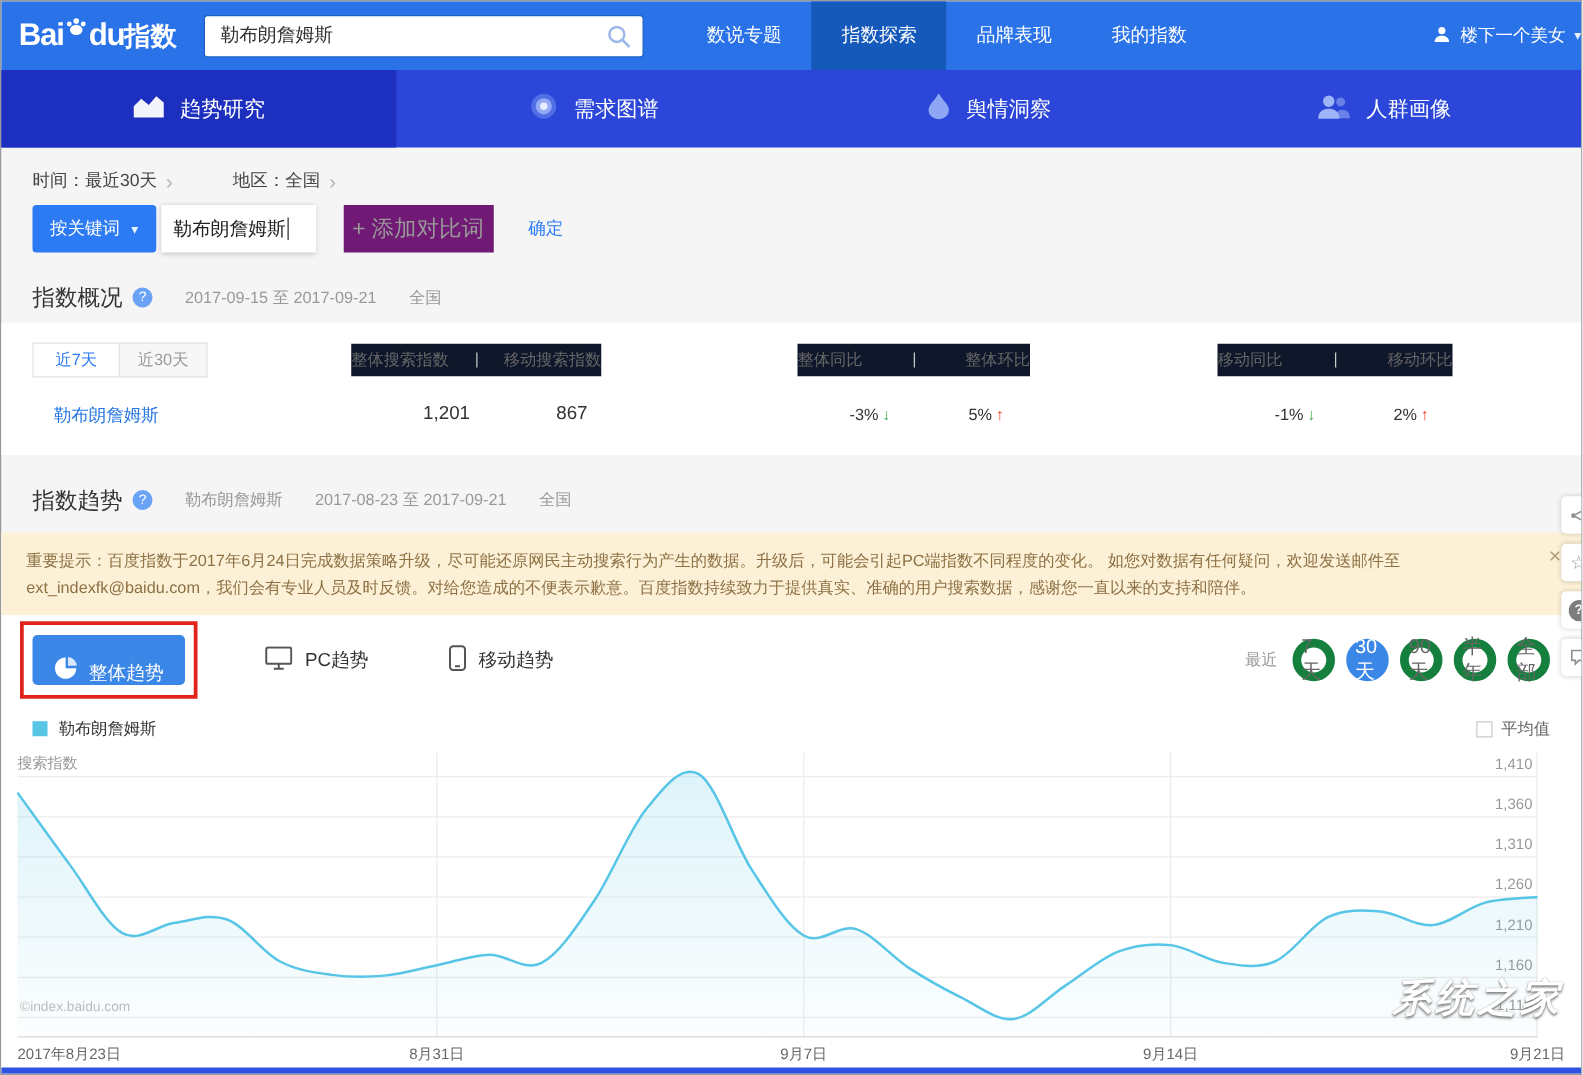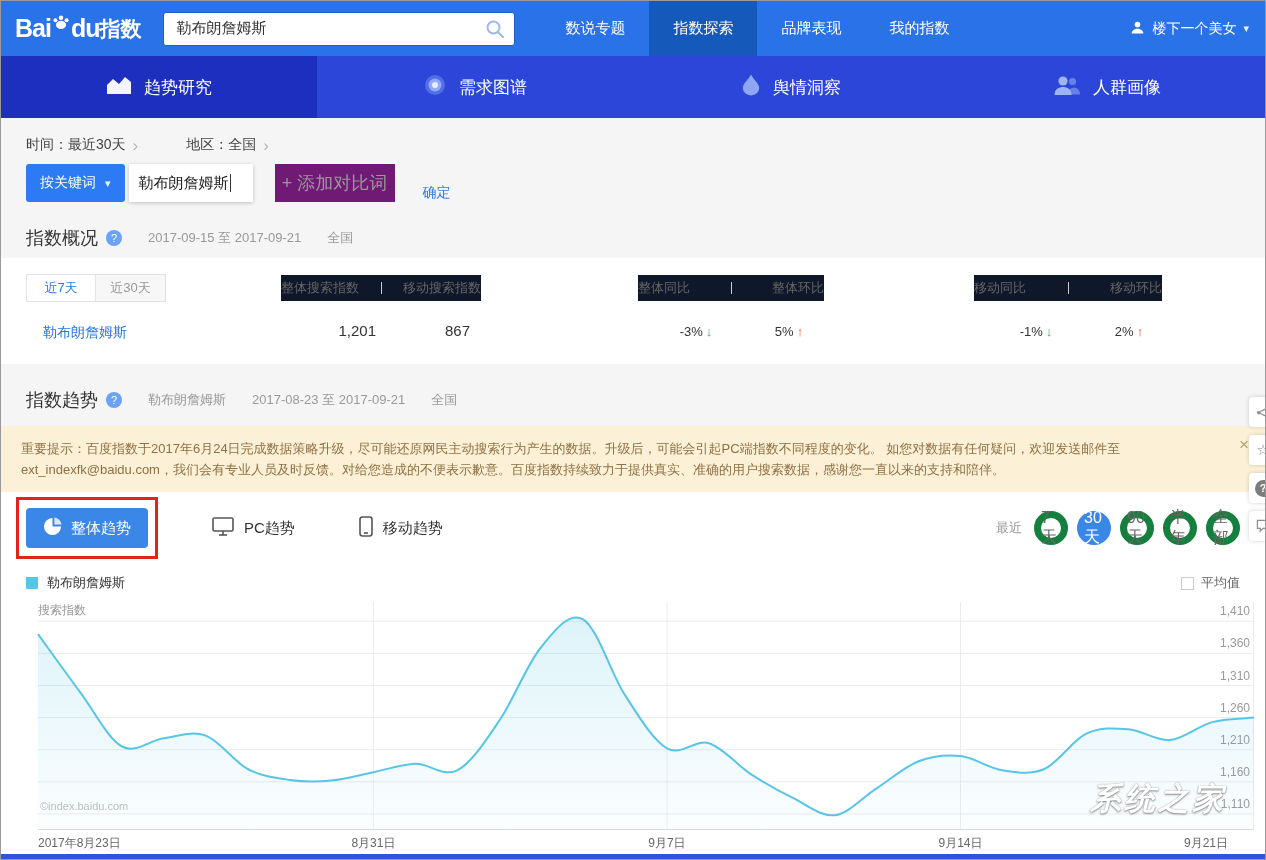--- a/index.html
+++ b/index.html
@@ -12,33 +12,33 @@
   .logo{display:flex;align-items:center;padding:0 12px 0 14px;cursor:pointer}
   .logo-bai,.logo-du{font-size:25px;font-weight:bold;letter-spacing:-1px;line-height:1}
   .logo-paw{margin:-10px 1px 0 1px}
   .logo-product{font-size:21px;font-weight:bold;margin-left:0}
   .searchbox{position:relative;width:352px;height:34px;margin-left:10px}
   .searchbox input{width:100%;height:100%;border:1px solid #1d5fc4;border-radius:3px;padding:0 42px 0 12px;font-size:15px;color:#333;background:#fff;outline:none;font-family:inherit}
   .search-btn{position:absolute;right:0;top:0;width:40px;height:34px;display:flex;align-items:center;justify-content:center;cursor:pointer}
   .topnav{display:flex;height:100%;margin-left:26px}
   .nav-item{display:flex;align-items:center;padding:0 24px;font-size:15px;cursor:pointer;white-space:nowrap}
   .nav-item.active{background:#1559bb}
-  .userbox{margin-left:auto;margin-right:16px;display:flex;align-items:center;gap:7px;font-size:14px;cursor:pointer;white-space:nowrap}
+  .userbox{margin-left:auto;display:flex;align-items:center;gap:7px;font-size:14px;cursor:pointer;white-space:nowrap}
   .caret{font-size:11px;opacity:.9}
 
   
   .subnav{height:62px;background:#2b46d8;display:flex;color:#fff}
   .subnav .tab{flex:1;display:flex;align-items:center;justify-content:center;gap:12px;font-size:17px;cursor:pointer}
   .subnav .tab.active{background:#1c2fbe}
 
   
   .filter-row{display:flex;gap:48px;padding:14px 0 0 25px;height:40px;font-size:14px;color:#444}
   .filter-item{display:flex;align-items:center;gap:7px;cursor:pointer}
   .chev{color:#b5b5b5;font-size:17px;line-height:1}
-  .kw-row{display:flex;align-items:flex-end;padding-left:25px;margin:6px 0 16px;height:38px}
+  .kw-row{display:flex;align-items:center;padding-left:25px;margin:6px 0 16px;height:38px}
   .kw-btn{display:flex;align-items:center;gap:9px;background:#2d7bf4;color:#fff;font-size:14px;height:38px;padding:0 14px;border-radius:3px;cursor:pointer}
   .kw-box{position:relative;width:124px;height:38px;background:#fff;margin-left:4px;box-shadow:0 1px 4px rgba(0,0,0,.22);display:flex;align-items:center;padding:0 10px;font-size:15px;color:#222;cursor:text}
   .kw-cursor{width:1px;height:18px;background:#333;margin-left:1px}
   .add-box{width:120px;height:38px;background:#701a75;color:#999;font-size:18px;display:flex;align-items:center;justify-content:center;margin-left:22px;cursor:pointer}
   .confirm{color:#2d7bf4;font-size:14px;margin-left:28px;cursor:pointer}
 
   
   .sec-head{display:flex;align-items:center;padding-left:25px;height:40px;color:#333}
   .sec-title{font-size:18px}
   .qmark{width:16px;height:16px;border-radius:50%;background:#6aa3f5;color:#fff;font-size:11px;display:flex;align-items:center;justify-content:center;margin-left:8px;cursor:pointer;flex:none}
@@ -57,35 +57,35 @@
   .ov-pct{position:absolute;top:66px;font-size:13px;color:#333;text-align:center;width:80px;white-space:nowrap}
   .arrow-down{color:#3cb04f;font-weight:bold;margin-left:3px}
   .arrow-up{color:#f0482f;font-weight:bold;margin-left:3px}
 
   
   .trend-card{position:relative;background:#fff;margin-top:6px;height:430px}
   .banner{position:relative;background:#fcf0d6;padding:12px 52px 12px 20px;font-size:13px;color:#8d7144;line-height:21px}
   .banner-close{position:absolute;right:16px;top:10px;color:#b5a078;font-size:17px;cursor:pointer;line-height:1}
   .controls{display:flex;align-items:center;margin-top:14px;padding:0 25px;height:44px}
   .overall-wrap{position:relative}
-  .overall-btn{display:flex;gap:9px;align-items:center;background:#3a87e8;color:#fff;font-size:15px;height:40px;padding:0 17px;border-radius:4px;cursor:pointer}
+  .overall-btn{display:flex;gap:9px;align-items:flex-end;background:#3a87e8;color:#fff;font-size:15px;height:40px;padding:0 17px;border-radius:4px;cursor:pointer}
   .red-annotation{position:absolute;left:-10px;top:-11px;right:-10px;bottom:-11px;border:3px solid #e0241b;pointer-events:none}
   .view-item{display:flex;align-items:center;gap:10px;font-size:15px;color:#333;margin-left:64px;cursor:pointer}
   .ranges{margin-left:auto;display:flex;align-items:center;gap:9px}
   .recent{font-size:13px;color:#999;margin-right:3px}
   .range-circle{width:34px;height:34px;border-radius:50%;background:#fff;border:7px solid #15803d;color:#666;font-size:16px;display:flex;align-items:center;justify-content:center;cursor:pointer;flex:none}
   .range-circle.active{background:#3a87e8;border-color:#3a87e8;color:#fff}
   .legend-row{display:flex;align-items:center;margin-top:26px;padding:0 25px;height:14px}
   .legend-swatch{width:12px;height:12px;background:#57c5e6;margin-right:9px}
   .legend-label{font-size:13px;color:#333}
   .avg{margin-left:auto;display:flex;align-items:center;gap:7px;cursor:pointer}
   .checkbox{width:13px;height:13px;border:1px solid #ccc;background:#fff}
   .avg-label{font-size:13px;color:#666}
 
-  .chart-wrap{position:relative;margin:12px 37px 0;height:252px}
+  .chart-wrap{position:relative;margin:12px 13px 0;height:252px}
   .y-axis-title{position:absolute;left:0;top:0;font-size:12px;color:#999;z-index:2}
   #trend-svg{display:block;overflow:visible}
   #trend-svg text{font-family:"Liberation Sans","DejaVu Sans",sans-serif}
   .x-labels{position:relative;height:20px}
   .x-label{position:absolute;top:5px;font-size:12px;color:#666;white-space:nowrap}
   .chart-copyright{position:absolute;left:2px;top:198px;font-size:11px;color:#bcbcbc;z-index:2}
   .big-watermark{position:absolute;right:2px;top:176px;font-size:31px;font-weight:bold;font-style:italic;color:#fff;letter-spacing:3px;z-index:3;
     text-shadow:0 1px 2px rgba(110,110,110,.85),0 0 1px rgba(90,90,90,.6)}
 
   

